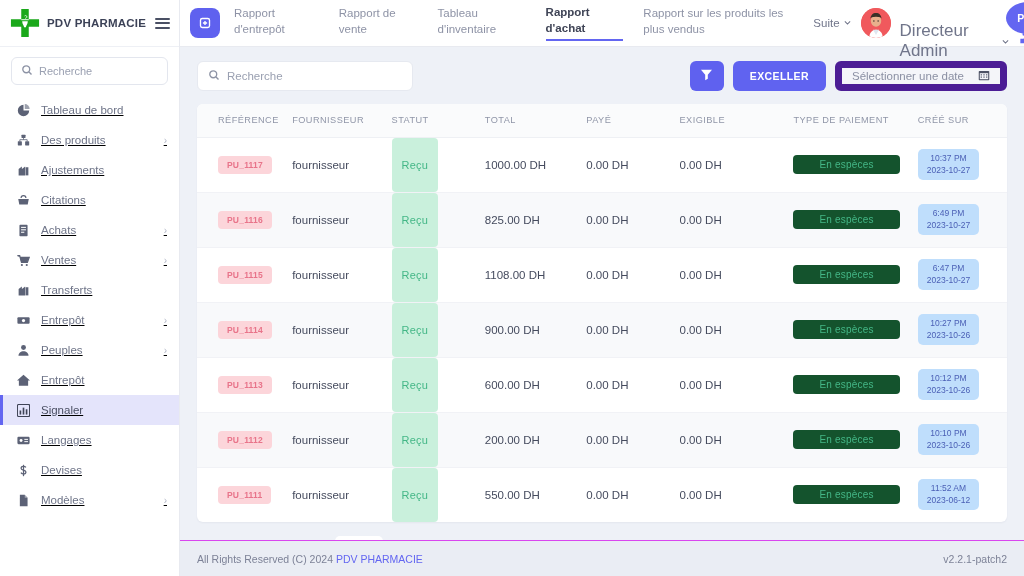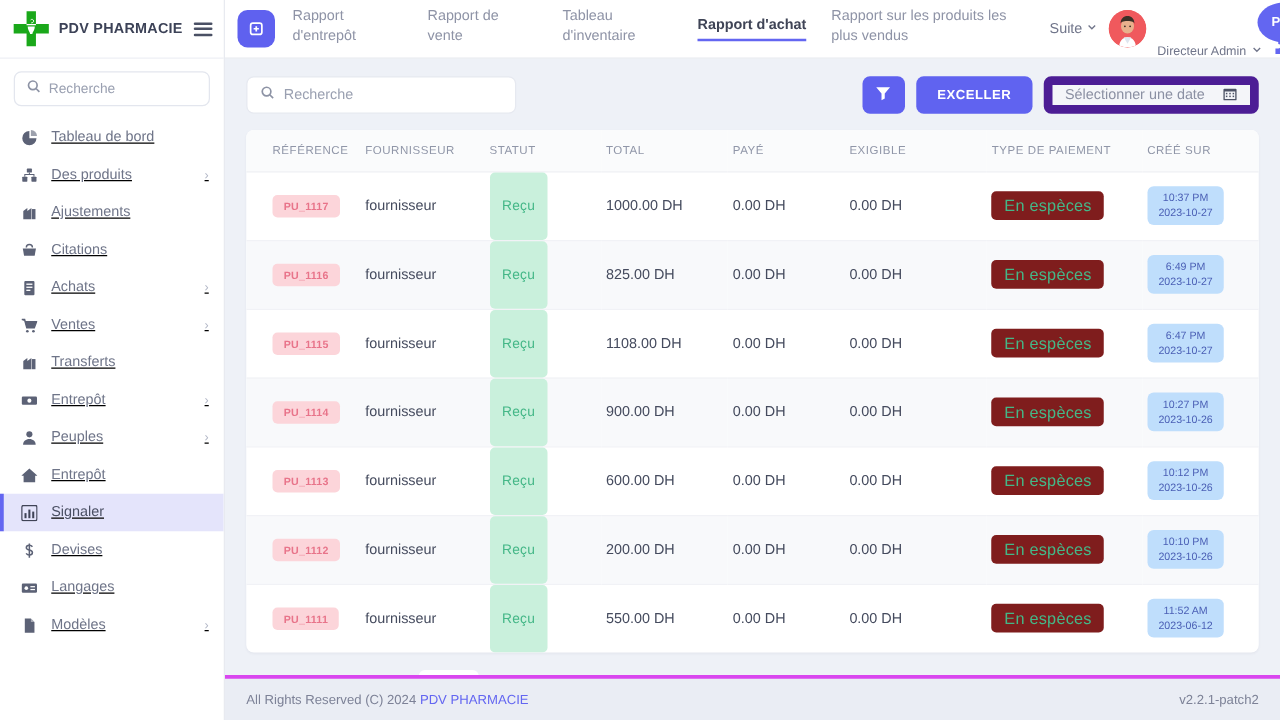--- a/index.html
+++ b/index.html
@@ -93,21 +93,21 @@
     width: 44px; height: 32px; border-radius: 50%;
     background: #6366f1; color: #fff; font-size: 10.5px; font-weight: bold;
     display: flex; align-items: center; justify-content: center;
     z-index: 5; cursor: pointer;
   }
   .pdv-badge .puz { position: absolute; top: 30px; left: 13px; }
   .avatar {
     width: 30px; height: 30px; border-radius: 50%; overflow: hidden;
     background: #f05a5a; flex: 0 0 30px; position: relative; cursor: pointer;
   }
-  .user-name { font-size: 10px; color: #70758a; display: flex; align-items: center; gap: 4px; cursor: pointer; margin-top: 36px; }
+  .user-name { font-size: 17px; color: #70758a; display: flex; align-items: center; gap: 4px; cursor: pointer; margin-top: 36px; }
 
   
   .content { flex: 1; padding: 14px 17px 0 17px; overflow: hidden; }
   .toolbar { display: flex; align-items: center; gap: 10px; margin-bottom: 13px; }
   .search-box {
     width: 216px; height: 30px; background: #fff; border: 1px solid #e6e9f0;
     border-radius: 6px; display: flex; align-items: center; gap: 7px; padding: 0 10px;
   }
   .search-box input {
     border: none; outline: none; font-size: 11.5px; color: #8d93a5;
@@ -155,21 +155,21 @@
   .c-exig { width: 110px; }
   .c-type { width: 120px; }
   .c-cree { width: 90px; }
 
   .pill {
     display: inline-block; border-radius: 4px; font-size: 8.5px;
     padding: 4px 9px; font-weight: bold; letter-spacing: .2px;
   }
   .pill-ref { background: #fcd5da; color: #e8748a; }
   .pill-stat { background: #c9f0dc; color: #44b787; font-weight: normal; font-size: 11px; padding: 21px 10px; }
-  .pill-type { background: #7f1d1d; color: #44b787; font-weight: normal; font-size: 13px; padding: 4px 10px; }
+  .pill-type { background: #14532d; color: #44b787; font-weight: normal; font-size: 10px; padding: 4px 26px; }
   .pill-date {
     background: #bfdefc; color: #4a5fb5; font-size: 8.5px; border-radius: 5px;
     padding: 4px 9px; text-align: center; line-height: 1.35; display: inline-block;
     min-width: 60px;
   }
 
   .pager {
     display: flex; align-items: center; padding: 14px 6px 0 6px; 
   }
   .pager-label { font-size: 11.5px; color: #6e7488; }
@@ -179,21 +179,21 @@
     padding: 0 8px; font-size: 11.5px; color: #555b6e; gap: 8px; cursor: pointer;
   }
   .pager-select .cv { color: #7a7f91; font-size: 8px; }
   .pager-range { font-size: 11.5px; color: #6e7488; margin-left: 6px; }
   .pager-nav { margin-left: auto; display: flex; gap: 20px; padding-right: 14px; }
   .pager-nav span { font-size: 13px; color: #878d9e; cursor: pointer; }
 
   .footer {
     height: 36px; background: #eaedf4; display: flex; align-items: center;
     padding: 0 17px; font-size: 10.5px; color: #7d8297;
-    border-top: 3px solid #d946ef;
+    border-top: 1px solid #d946ef;
   }
   .footer a { color: #6366f1; text-decoration: none; cursor: pointer; }
   .footer .ver { margin-left: auto; }
 </style>
 </head>
 <body>
 
 <div class="app">
 
   <aside class="sidebar">
@@ -349,38 +349,38 @@
               <rect x="3.2" y="8" width="2" height="5"></rect>
               <rect x="7" y="4.5" width="2" height="8.5"></rect>
               <rect x="10.8" y="6.5" width="2" height="6.5"></rect>
             </svg>
         </span>
         <span class="lbl">Signaler</span>
       </div>
 
       <div class="nav-item">
         <span class="ico">
-          <svg width="13" height="13" viewBox="0 0 16 16" fill="none" stroke="currentColor" stroke-width="1.5">
-              <path d="M8 1v14"></path>
-              <path d="M11 4.2C10.2 3.2 9.2 2.8 8 2.8c-1.8 0-3 .9-3 2.3 0 3 6 1.7 6 4.8 0 1.5-1.3 2.4-3 2.4-1.3 0-2.4-.5-3.2-1.6"></path>
-            </svg>
-        </span>
-        <span class="lbl">Devises</span>
-      </div>
-
-      <div class="nav-item">
-        <span class="ico">
           <svg width="13" height="13" viewBox="0 0 16 16" fill="currentColor">
               <rect x="0.5" y="3.5" width="15" height="9" rx="1.3"></rect>
               <circle cx="5" cy="8" r="1.8" fill="#fff"></circle>
               <rect x="9" y="6" width="4.5" height="1.2" fill="#fff"></rect>
               <rect x="9" y="8.8" width="4.5" height="1.2" fill="#fff"></rect>
             </svg>
         </span>
         <span class="lbl">Langages</span>
+      </div>
+
+      <div class="nav-item">
+        <span class="ico">
+          <svg width="13" height="13" viewBox="0 0 16 16" fill="none" stroke="currentColor" stroke-width="1.5">
+              <path d="M8 1v14"></path>
+              <path d="M11 4.2C10.2 3.2 9.2 2.8 8 2.8c-1.8 0-3 .9-3 2.3 0 3 6 1.7 6 4.8 0 1.5-1.3 2.4-3 2.4-1.3 0-2.4-.5-3.2-1.6"></path>
+            </svg>
+        </span>
+        <span class="lbl">Devises</span>
       </div>
 
       <div class="nav-item">
         <span class="ico">
           <svg width="13" height="13" viewBox="0 0 16 16" fill="currentColor">
               <path d="M3.5 1h6L13 4.5V15H3.5z"></path>
               <path d="M9.5 1v3.5H13" fill="#fff" opacity=".45"></path>
             </svg>
         </span>
         <span class="lbl">Modèles</span>

